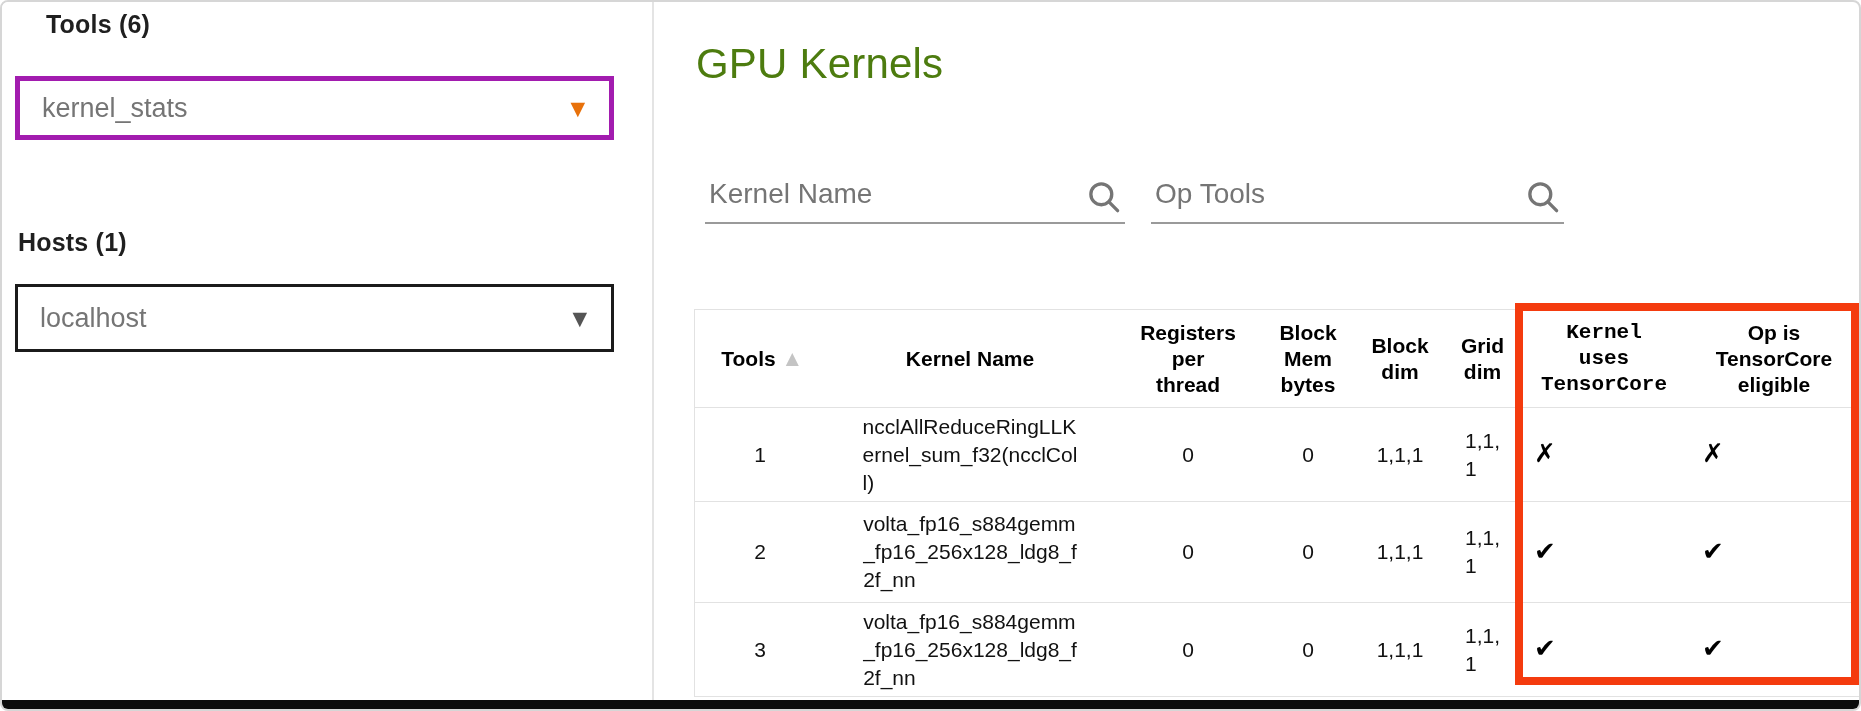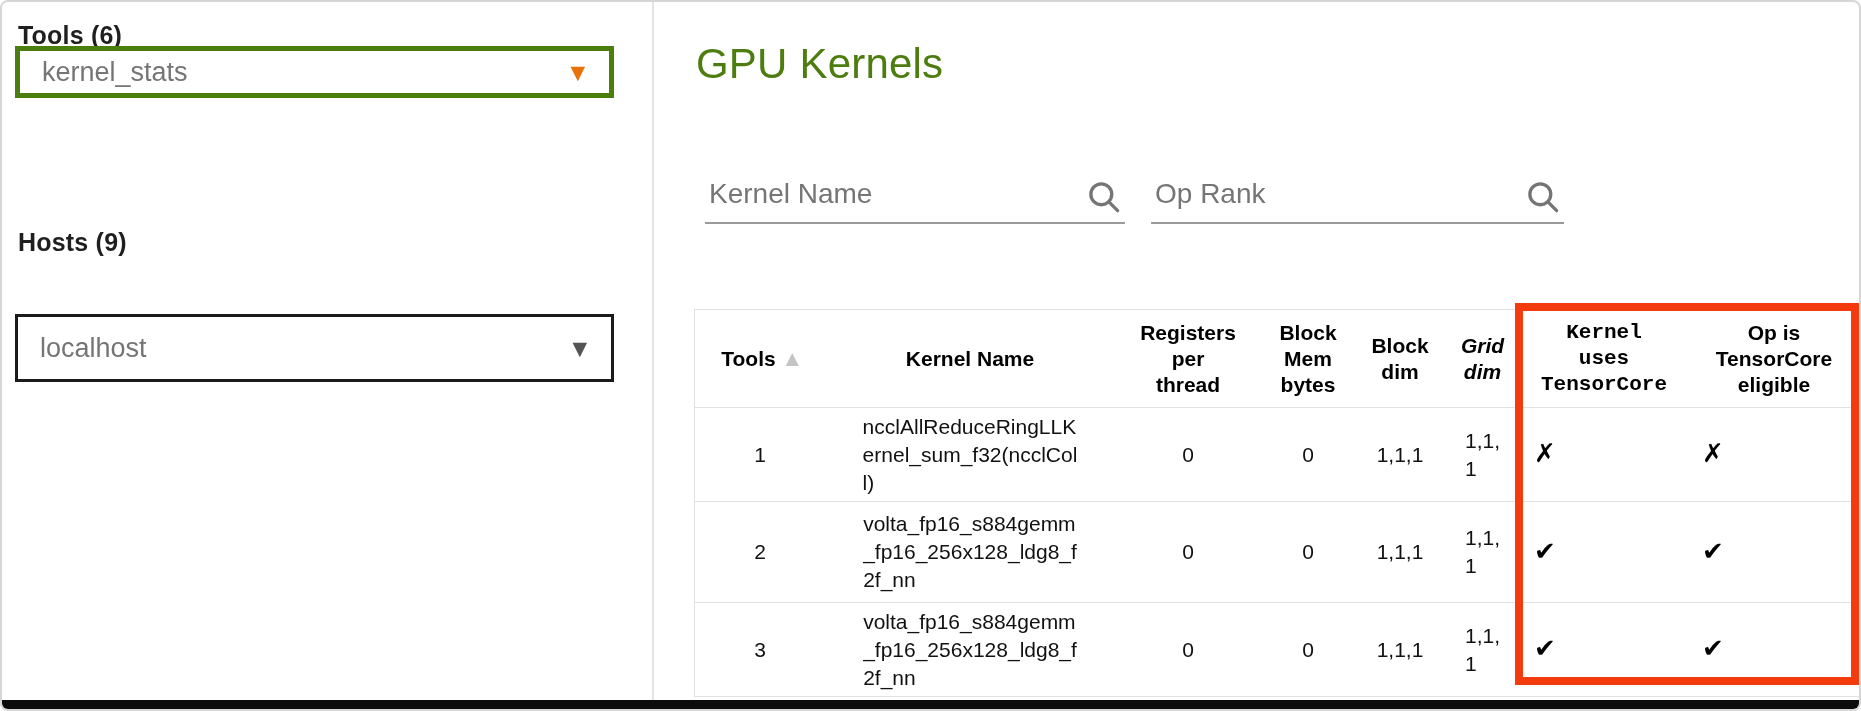--- a/index.html
+++ b/index.html
@@ -12,28 +12,28 @@
     box-sizing:border-box;
     border:2px solid #d6d6d6;
     border-radius:8px;
   }
   
   .sidebar{position:absolute;left:0;top:0;width:650px;height:699px;background:#fff;}
   .side-label{
     position:absolute;left:16px;
     font-size:25px;font-weight:bold;color:#1f1f1f;letter-spacing:.2px;
   }
-  .side-label.tools{top:19px;}
+  .side-label.tools{top:8px;margin-left:28px;}
   .side-label.hosts{top:226px;}
   .select{
     position:absolute;left:13px;width:599px;box-sizing:border-box;
     background:#fff;cursor:pointer;
   }
-  .select-orange{top:44px;height:52px;border:5px solid #4d7c0f;}
-  .select-dark{top:282px;height:68px;border:3px solid #1b1b1b;margin-top:30px;}
+  .select-orange{top:74px;height:64px;border:5px solid #a21caf;}
+  .select-dark{top:282px;height:68px;border:3px solid #1b1b1b;}
   .select-value{
     position:absolute;left:22px;top:50%;transform:translateY(-50%);
     font-size:27px;color:#757575;
   }
   .select-arrow{
     position:absolute;right:24px;top:50%;transform:translateY(-50%);
     font-family:"DejaVu Sans", sans-serif;font-size:19px;line-height:1;
   }
   .select-arrow.orange{color:#e8710a;}
   .select-arrow.dark{color:#555555;}
@@ -66,21 +66,21 @@
   }
   .kernels-table{border:1px solid #e2e2e2;}
   .kernels-table th{font-weight:bold;color:#000;line-height:26px;height:97px;}
   .kernels-table td{line-height:28px;}
   .row-h1{height:94px;} .row-h2{height:101px;} .row-h3{height:94px;}
   .col-rank{width:130px;}
   .col-kernel{width:290px;}
   .col-registers{width:146px;}
   .col-shared{width:94px;}
   .col-block{width:90px;}
-  .col-grid{width:75px;font-style:italic;}
+  .col-grid{width:75px;}
   .col-usestc{width:168px;font-family:Liberation Mono, monospace;}
   .col-optc{width:172px;}
   .wrap{white-space:pre-line;}
   .block-left{display:inline-block;text-align:left;white-space:pre-line;}
   .cell-mark{text-align:left !important;padding-left:14px !important;}
   .mark{
     font-family:"DejaVu Sans", sans-serif;
     font-size:26px;font-weight:bold;color:#000;line-height:1;
   }
   .sort-arrow{
@@ -99,42 +99,42 @@
 <body>
 
 <div class="screen">
 
   <aside class="sidebar">
     <div class="side-label tools">Tools (6)</div>
     <div class="select select-orange">
       <span class="select-value">kernel_stats</span>
       <span class="select-arrow orange">▼</span>
     </div>
-    <div class="side-label hosts">Hosts (9)</div>
+    <div class="side-label hosts">Hosts (1)</div>
     <div class="select select-dark">
       <span class="select-value">localhost</span>
       <span class="select-arrow dark">▼</span>
     </div>
   </aside>
 
   <div class="divider"></div>
 
   <main>
     <h1 class="page-title">GPU Kernels</h1>
 
     <div class="search-field kernel">
       <span class="search-placeholder">Kernel Name</span>
       <svg class="search-icon-svg" viewBox="0 0 24 24">
         <circle cx="10.3" cy="10.3" r="6.6" fill="none" stroke="#757575" stroke-width="2.1"></circle>
         <line x1="15.1" y1="15.1" x2="20.6" y2="20.6" stroke="#757575" stroke-width="2.1" stroke-linecap="round"></line>
       </svg>
     </div>
 
     <div class="search-field op">
-      <span class="search-placeholder">Op Rank</span>
+      <span class="search-placeholder">Op Tools</span>
       <svg class="search-icon-svg" viewBox="0 0 24 24">
         <circle cx="10.3" cy="10.3" r="6.6" fill="none" stroke="#757575" stroke-width="2.1"></circle>
         <line x1="15.1" y1="15.1" x2="20.6" y2="20.6" stroke="#757575" stroke-width="2.1" stroke-linecap="round"></line>
       </svg>
     </div>
 
     <table class="kernels-table">
       <thead>
         <tr>
           <th class="col-rank">

